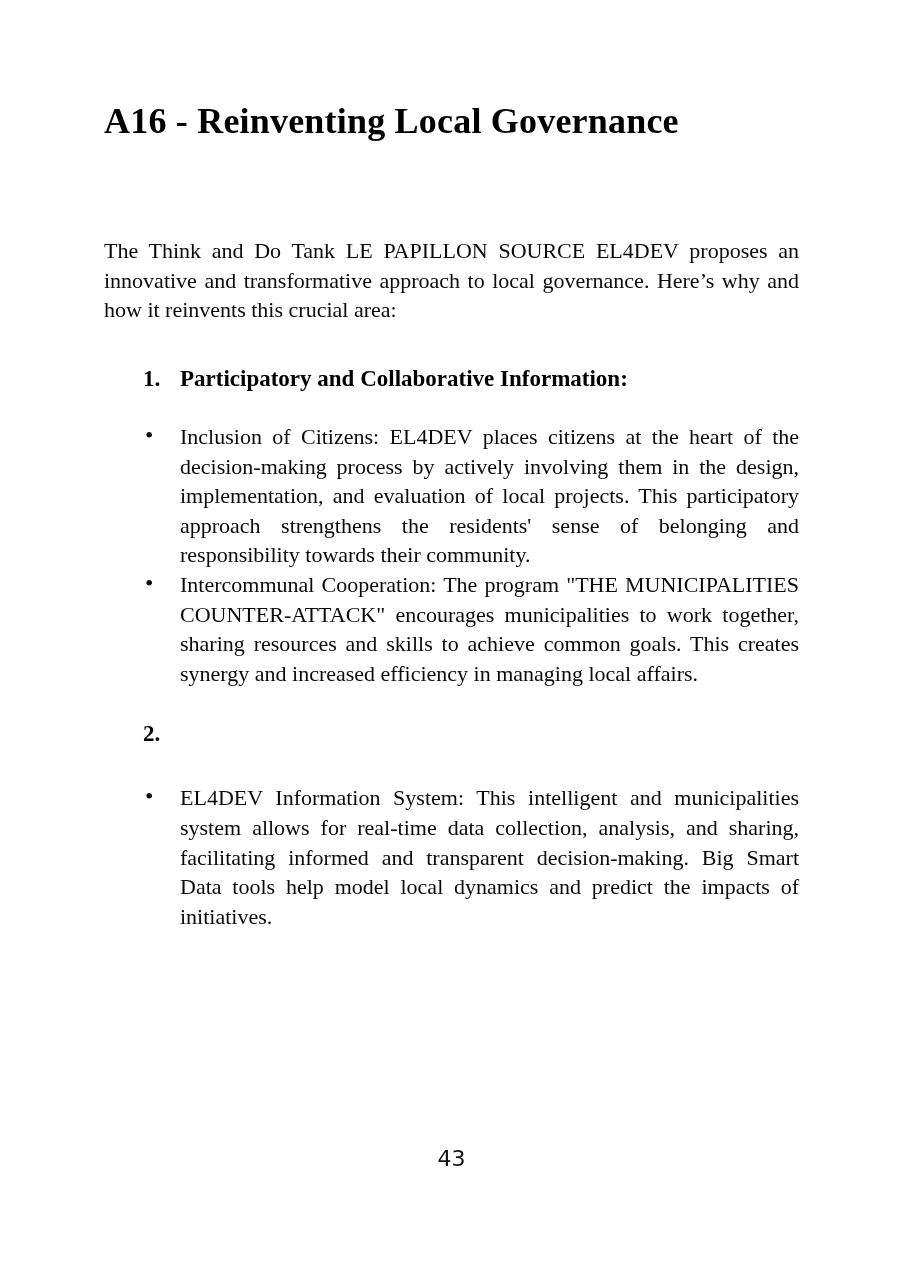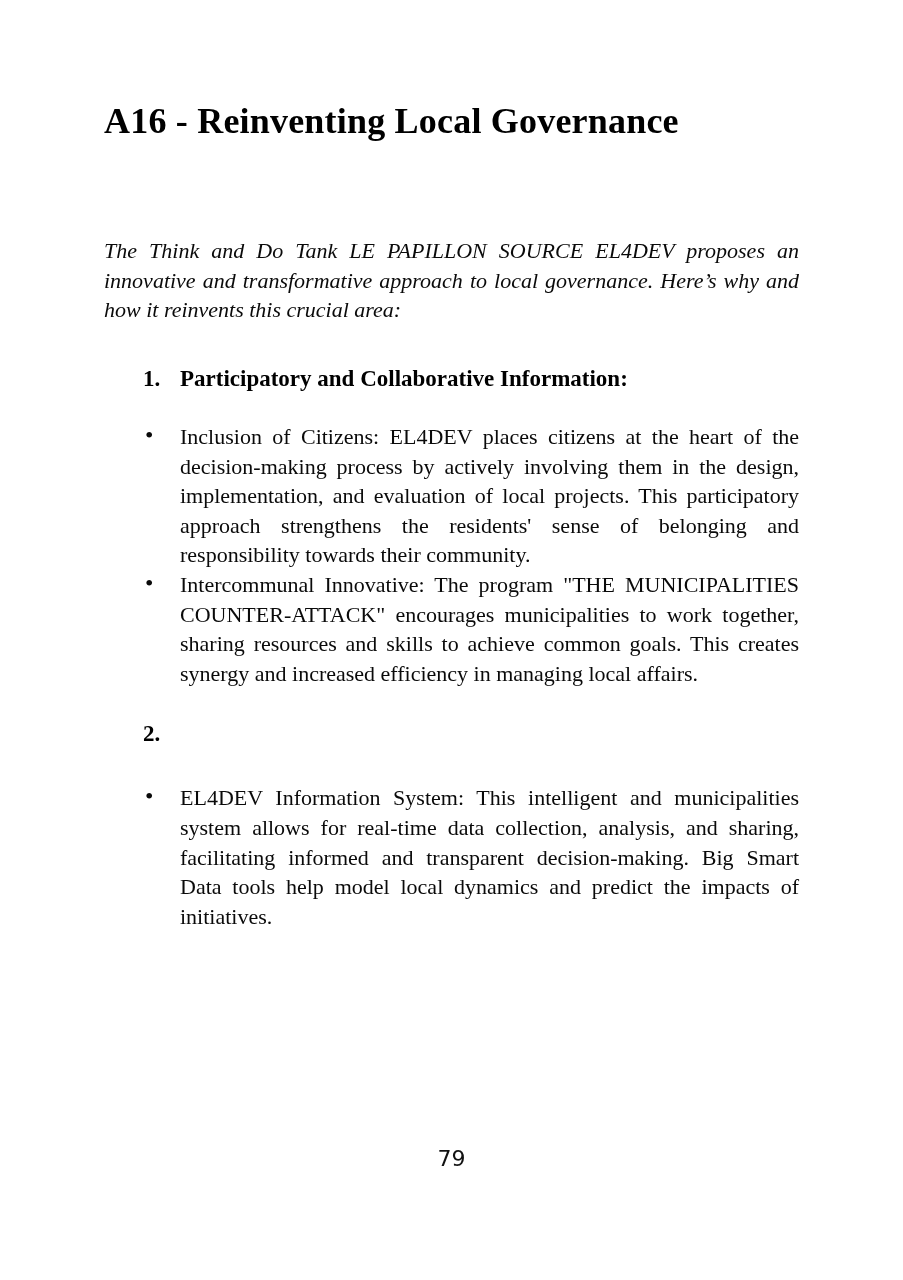--- a/index.html
+++ b/index.html
@@ -27,21 +27,20 @@
     color: #000000;
   }
   .body-text {
     font-size: 22px;
     line-height: 29.6px;
     text-align: justify;
     color: #0a0a0a;
   }
   .intro {
     margin: 93px 0 4px 0;
-    font-style: italic;
   }
   .num-heading {
     display: flex;
     margin: 39px 0 0 0;
     padding-left: 39px;
     font-weight: bold;
     font-size: 23px;
     line-height: 30px;
     color: #000000;
   }
@@ -97,30 +96,30 @@
     <span class="num-heading-text">Participatory and Collaborative Information:</span>
   </div>
 
   <ul class="bullets body-text">
     <li class="bullet-item">
       <span class="marker">•</span>
       <span class="lead">Inclusion of Citizens</span><span class="rest">: EL4DEV places citizens at the heart of the decision-making process by actively involving them in the design, implementation, and evaluation of local projects. This participatory approach strengthens the residents' sense of belonging and responsibility towards their community.</span>
     </li>
     <li class="bullet-item">
       <span class="marker">•</span>
-      <span class="lead">Intercommunal Innovative</span><span class="rest">: The program "THE MUNICIPALITIES COUNTER-ATTACK" encourages municipalities to work together, sharing resources and skills to achieve common goals. This creates synergy and increased efficiency in managing local affairs.</span>
+      <span class="lead">Intercommunal Cooperation</span><span class="rest">: The program "THE MUNICIPALITIES COUNTER-ATTACK" encourages municipalities to work together, sharing resources and skills to achieve common goals. This creates synergy and increased efficiency in managing local affairs.</span>
     </li>
   </ul>
 
   <div class="num-heading section-2-heading">
     <span class="num">2.</span>
   </div>
 
   <ul class="bullets second body-text">
     <li class="bullet-item">
       <span class="marker">•</span>
       <span class="lead">EL4DEV Information System</span><span class="rest">: This intelligent and municipalities system allows for real-time data collection, analysis, and sharing, facilitating informed and transparent decision-making. Big Smart Data tools help model local dynamics and predict the impacts of initiatives.</span>
     </li>
   </ul>
 
-  <div class="page-footer">79</div>
+  <div class="page-footer">43</div>
 
 </div>
 
 </body></html>

